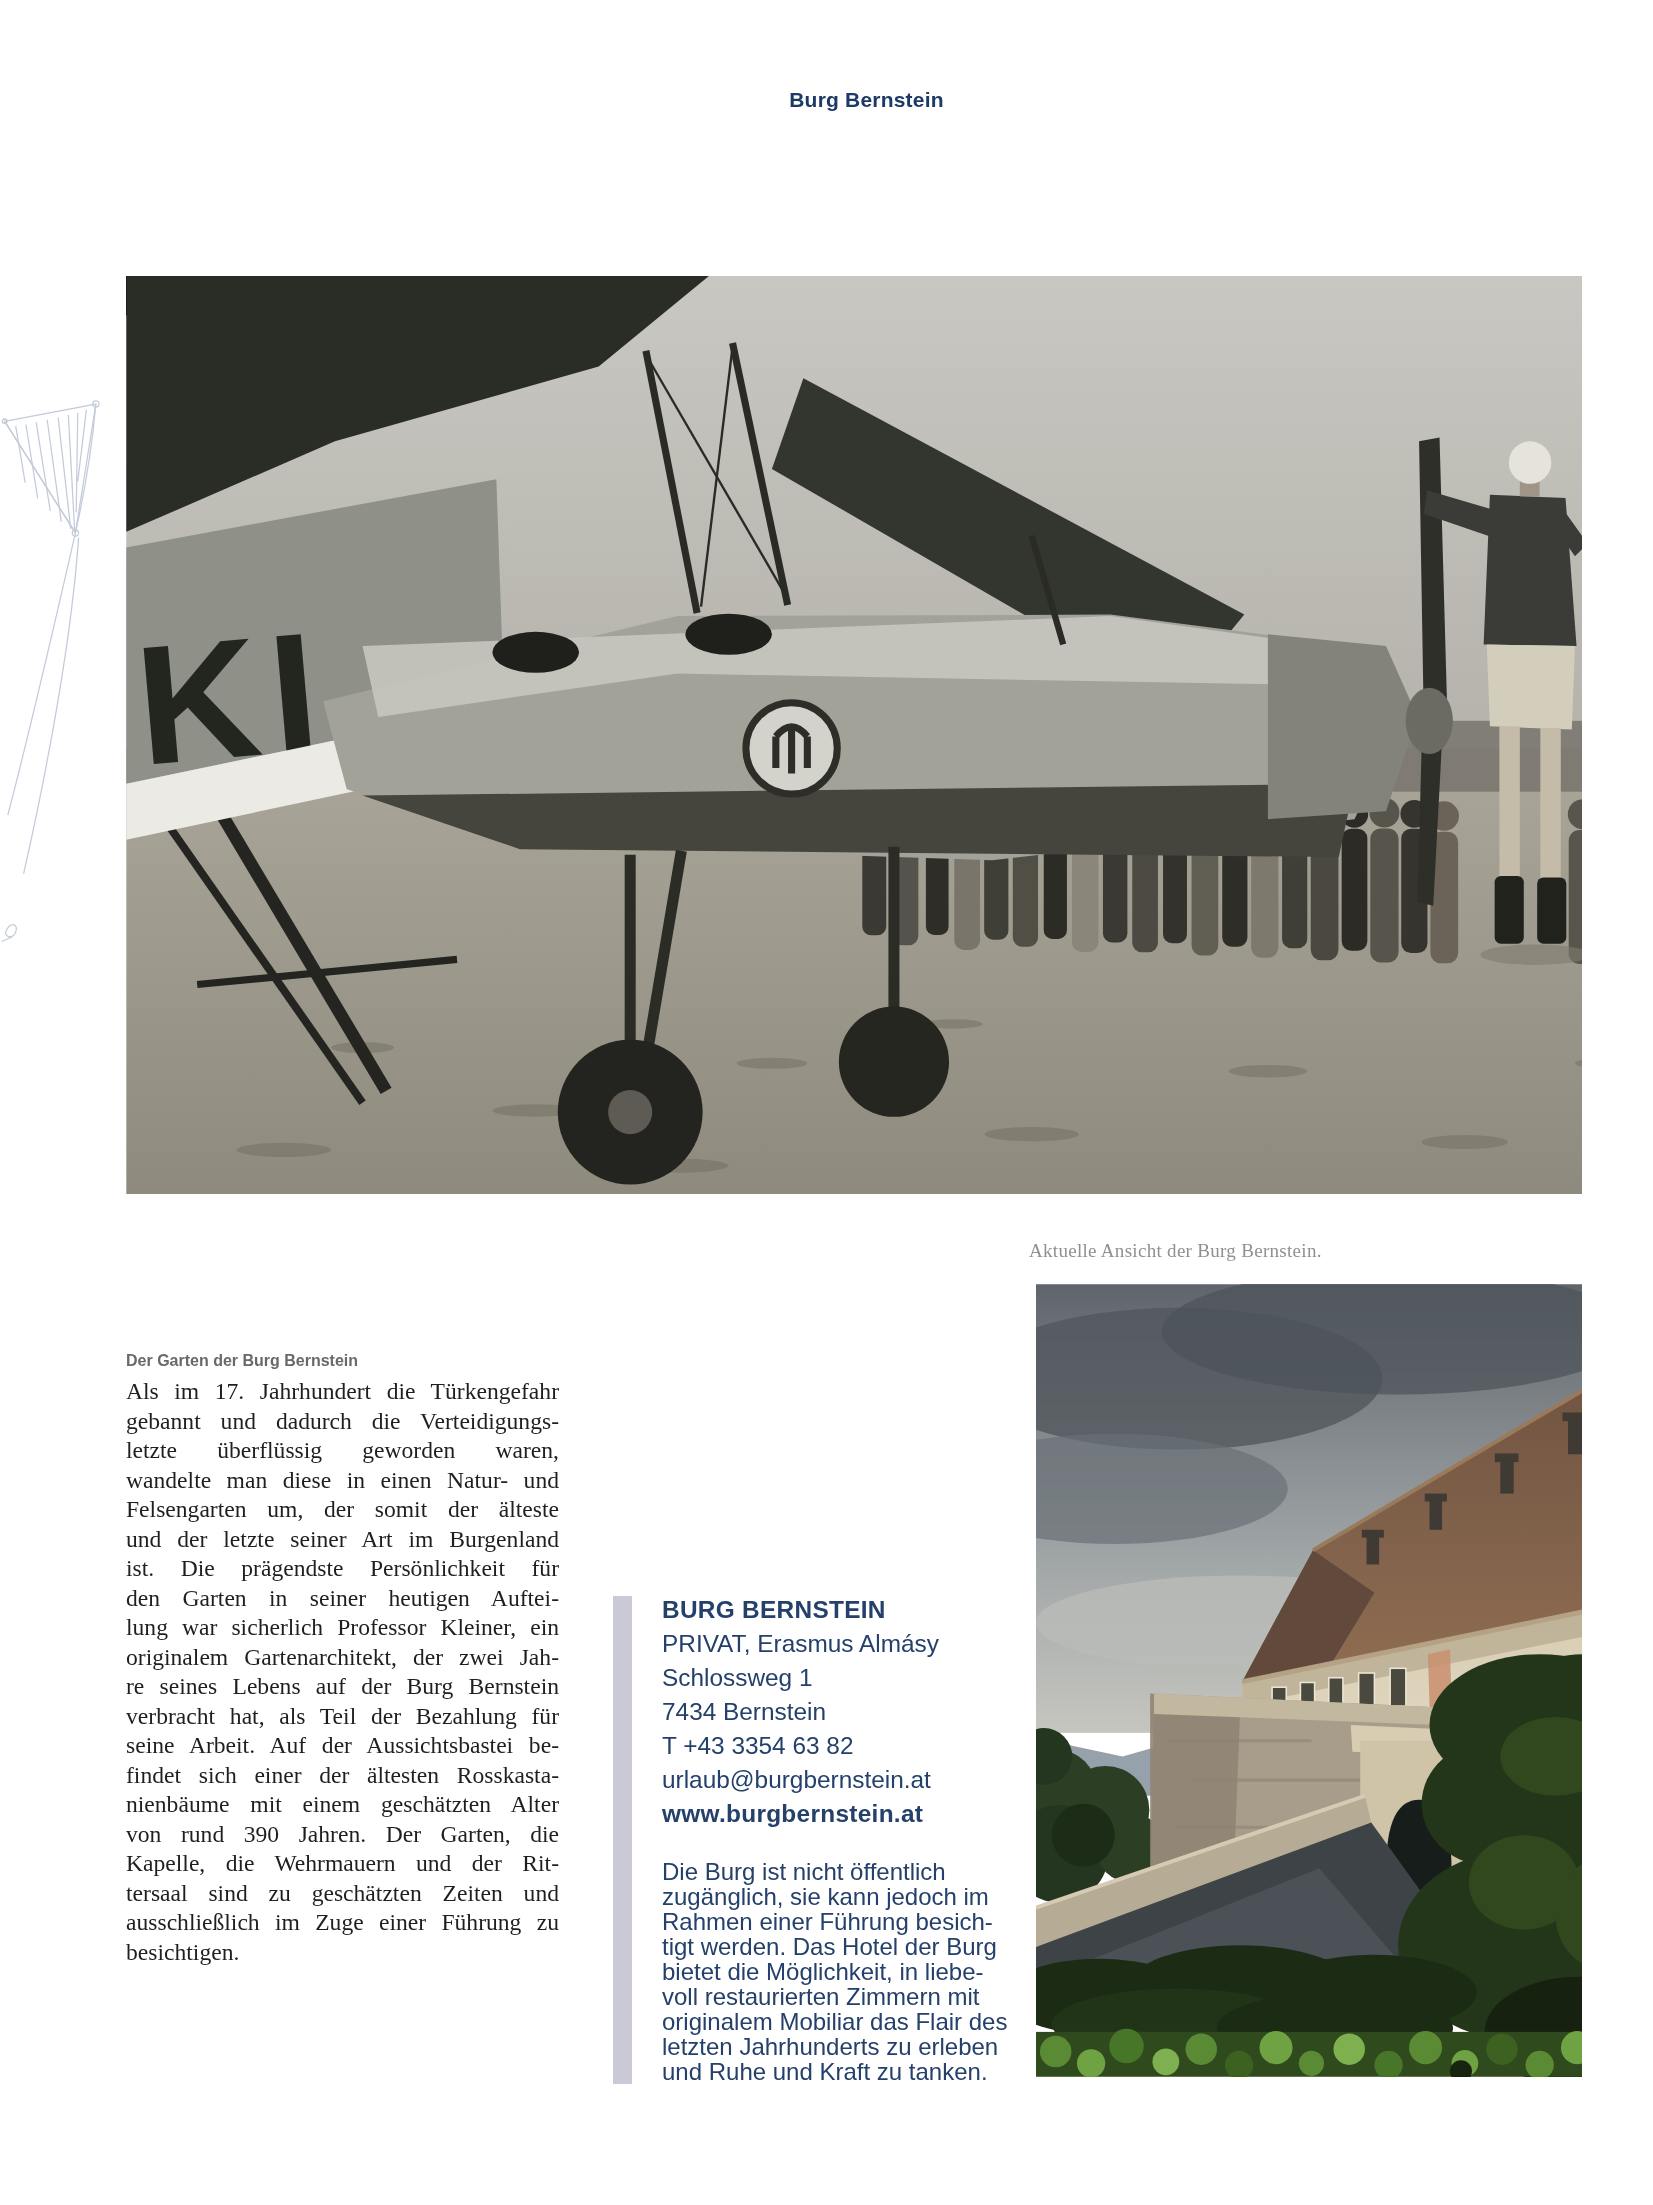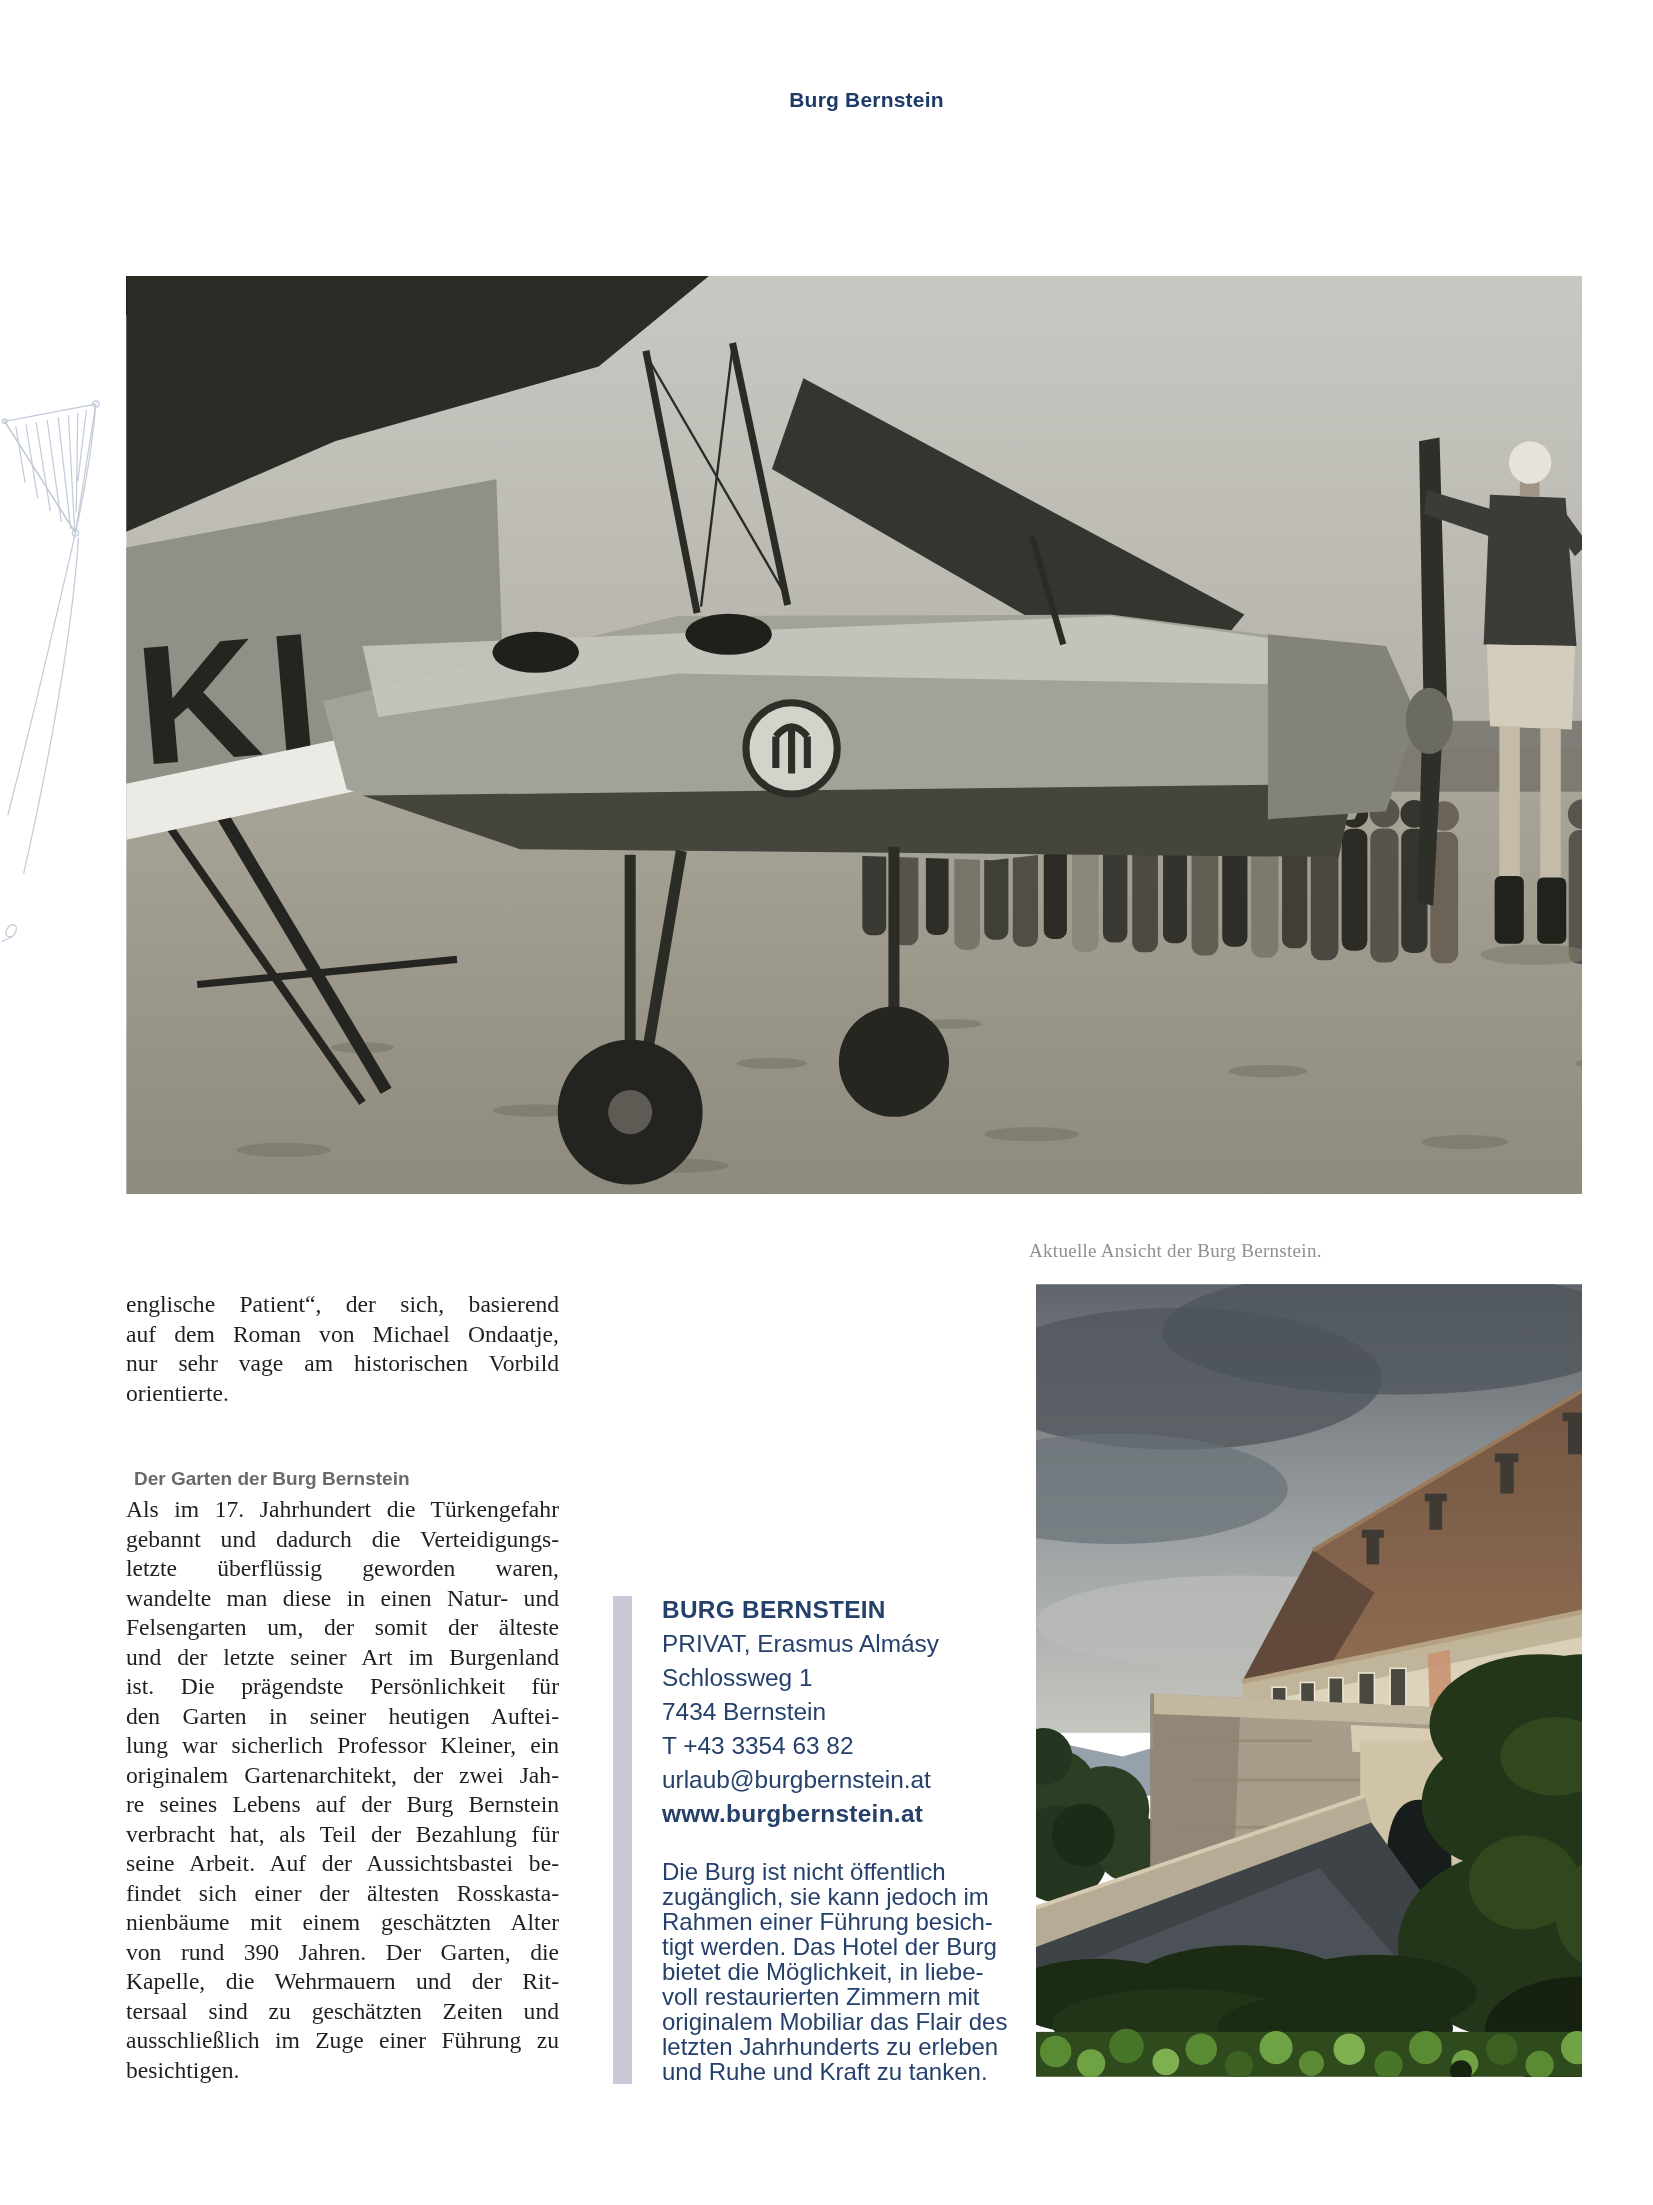--- a/index.html
+++ b/index.html
@@ -13,22 +13,22 @@
 
   .photo-bw{left:126px;top:276px;width:1528px;height:918px;}
   .photo-color{left:1036px;top:1284px;width:617px;height:793px;}
   .sketch{left:0px;top:386px;width:110px;height:583px;}
 
   .caption{left:1029px;top:1240px;font-size:19px;color:#8f9092;letter-spacing:0.3px;}
 
   .col-left{left:126px;top:1290px;width:433px;font-size:23.6px;line-height:29.5px;color:#1f1f1d;}
   .col-left .line{text-align:justify;text-align-last:justify;}
   .col-left .line.last{text-align-last:left;}
-  .section-heading{margin:54px 0 0 8px;font-family:"Liberation Sans",sans-serif;
-    font-weight:700;font-size:19px;line-height:33px;color:#68696b;}
+  .section-heading{margin:54px 0 0 0;font-family:"Liberation Sans",sans-serif;
+    font-weight:700;font-size:16px;line-height:33px;color:#68696b;}
 
   .info-bar{left:613px;top:1596px;width:19px;height:488px;background:#c9cad6;}
 
   .col-right{left:662px;top:1593px;width:370px;font-family:"Liberation Sans",sans-serif;color:#24406b;}
   .contact{font-size:24.4px;line-height:34px;}
   .contact .bold{font-weight:700;letter-spacing:0.3px;}
   .note{margin-top:27.6px;font-size:24px;line-height:25px;}
   svg{display:block;}
 </style>
 </head>
@@ -311,26 +311,20 @@
           <circle cx="640" cy="992" r="18" fill="#5a8a33"></circle>
         <circle cx="688" cy="970" r="21" fill="#6fa242"></circle>
           <circle cx="735" cy="990" r="18" fill="#487628"></circle>
         <circle cx="772" cy="972" r="16" fill="#5a8a33"></circle>
           <circle cx="540" cy="1000" r="14" fill="#17240f"></circle>
       </g>
     </svg>
   </div>
 
   <div class="abs col-left">
-    <div>
-        <div class="line">englische Patient“, der sich, basierend</div>
-        <div class="line">auf dem Roman von Michael Ondaatje,</div>
-        <div class="line">nur sehr vage am historischen Vorbild</div>
-        <div class="line last">orientierte.</div>
-      </div>
     <div class="section-heading">Der Garten der Burg Bernstein</div>
     <div>
         <div class="line">Als im 17. Jahrhundert die Türkengefahr</div>
         <div class="line">gebannt und dadurch die Verteidigungs-</div>
         <div class="line">letzte überflüssig geworden waren,</div>
         <div class="line">wandelte man diese in einen Natur- und</div>
         <div class="line">Felsengarten um, der somit der älteste</div>
         <div class="line">und der letzte seiner Art im Burgenland</div>
         <div class="line">ist. Die prägendste Persönlichkeit für</div>
         <div class="line">den Garten in seiner heutigen Auftei-</div>

